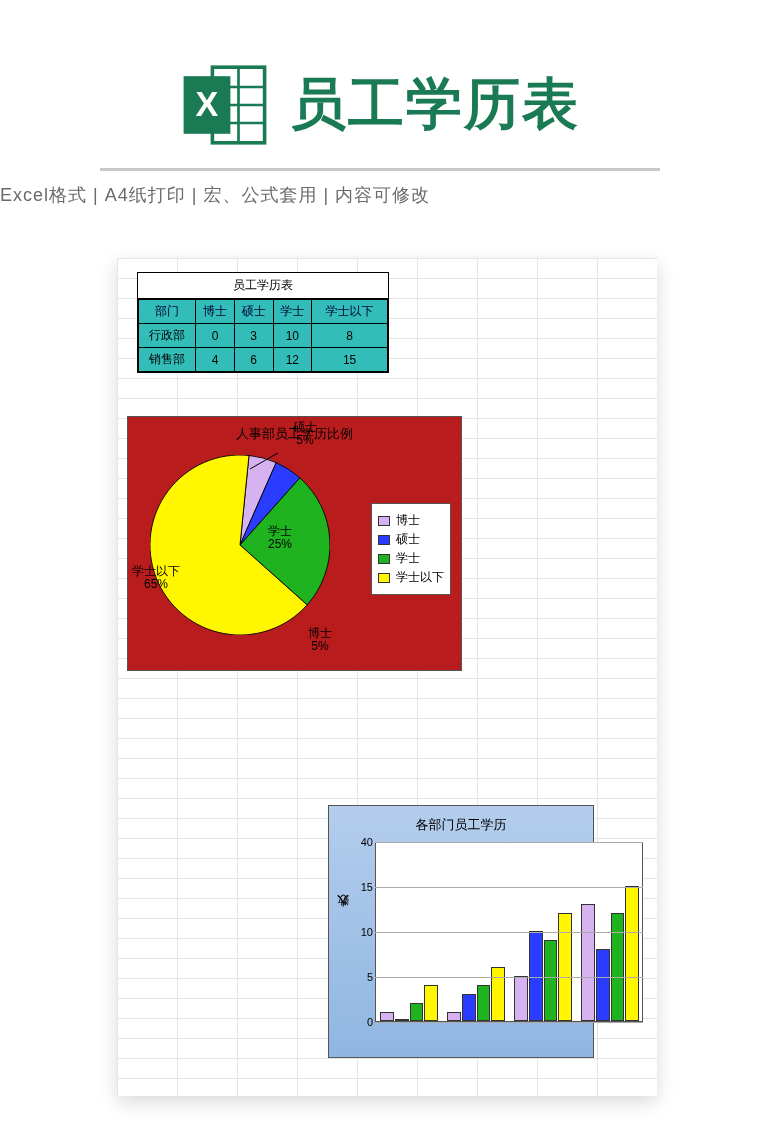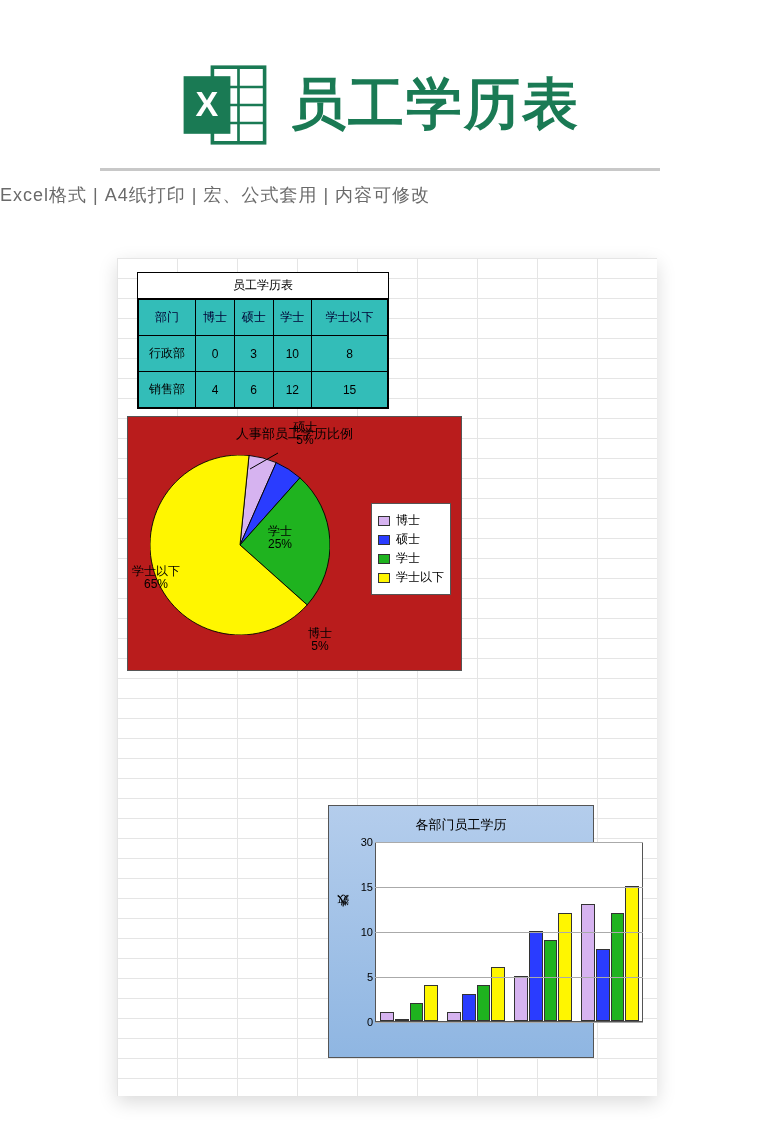--- a/index.html
+++ b/index.html
@@ -77,21 +77,21 @@
   .data-table .t-title {
     text-align: center;
     padding: 4px 0;
     font-size: 12px;
     border-bottom: 1px solid #000;
   }
   .data-table table { width: 100%; border-collapse: collapse; }
   .data-table th, .data-table td {
     border: 1px solid #000;
     text-align: center;
-    padding: 9px 0;
+    padding: 3px 0;
     font-weight: normal;
     font-size: 12px;
   }
   .data-table th { background: #33bdb8; color: #003; }
   .data-table tr.teal td { background: #33bdb8; }
   
   .pie-box {
     position: absolute;
     top: 158px; left: 10px;
     width: 335px; height: 255px;
@@ -287,15 +287,15 @@
     <div id="bar-ticks"></div>
   <div class="bar-gridline" style="top: 216px;"></div>
       <div class="bar-tick" style="top: 216px;">0</div>
       <div class="bar-gridline" style="top: 171px;"></div>
       <div class="bar-tick" style="top: 171px;">5</div>
       <div class="bar-gridline" style="top: 126px;"></div>
       <div class="bar-tick" style="top: 126px;">10</div>
       <div class="bar-gridline" style="top: 81px;"></div>
       <div class="bar-tick" style="top: 81px;">15</div>
       <div class="bar-gridline" style="top: 36px;"></div>
-      <div class="bar-tick" style="top: 36px;">30</div>
+      <div class="bar-tick" style="top: 36px;">40</div>
     </div>
 </div>
 
 </body></html>

